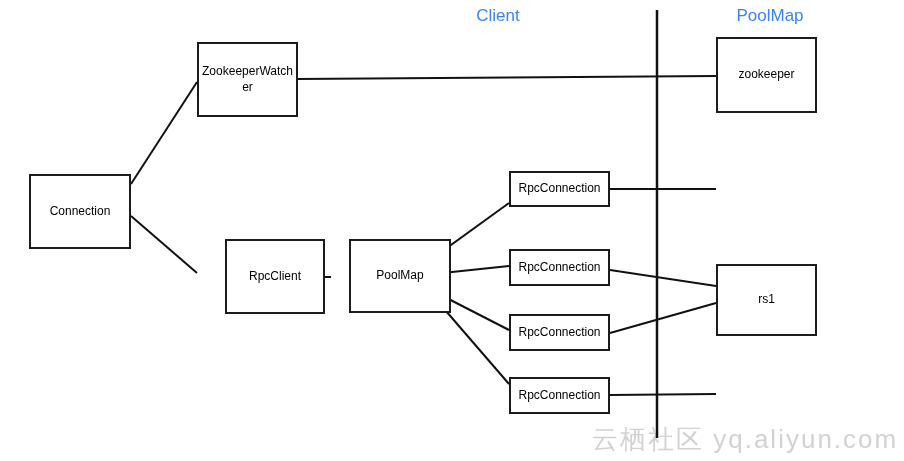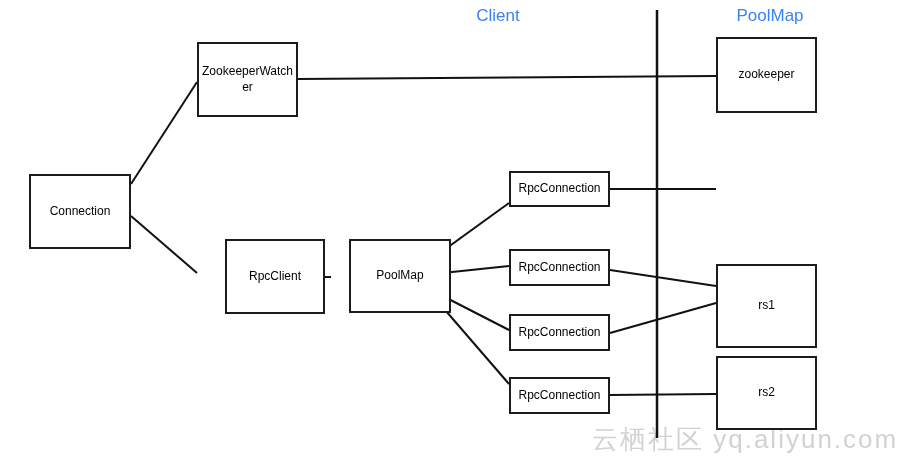--- a/index.html
+++ b/index.html
@@ -99,19 +99,16 @@
     </div>
     <div class="node" style="left: 509px; top: 314px; width: 101px; height: 37px;">
       <span class="node-label">RpcConnection</span>
     </div>
     <div class="node" style="left: 509px; top: 377px; width: 101px; height: 37px;">
       <span class="node-label">RpcConnection</span>
     </div>
     <div class="node" style="left: 716px; top: 37px; width: 101px; height: 76px; justify-content: flex-end;">
       <span class="node-label">zookeeper</span>
     </div>
-    <div class="node" style="left: 716px; top: 264px; width: 101px; height: 84px;">
+    <div class="node" style="left: 716px; top: 264px; width: 101px; height: 72px;">
       <span class="node-label">rs1</span>
-    </div>
-    <div class="node" style="left: 716px; top: 356px; width: 101px; height: 74px;">
-      <span class="node-label">rs2</span>
     </div>
   </div>
 
 </body></html>

